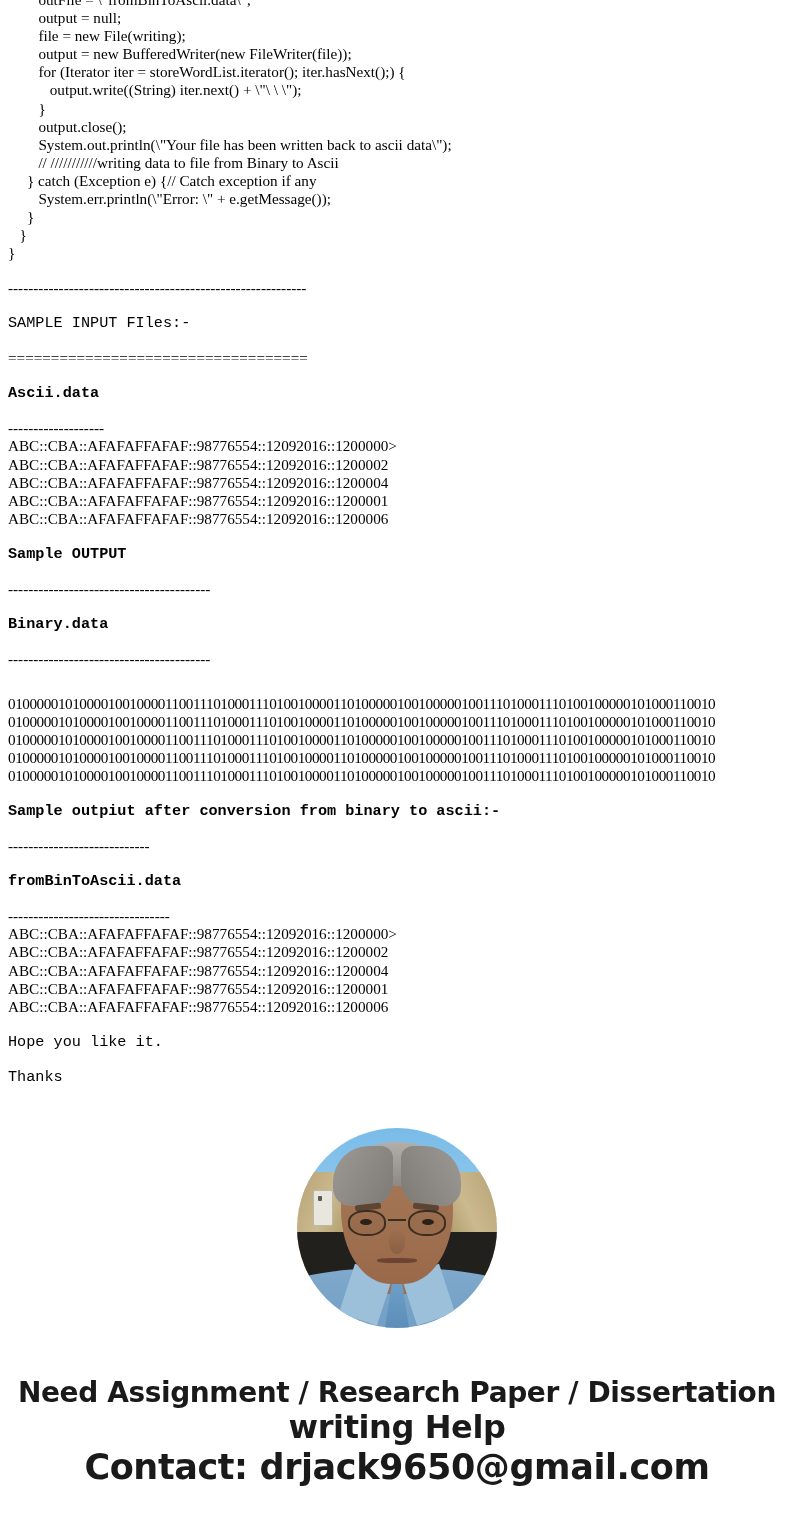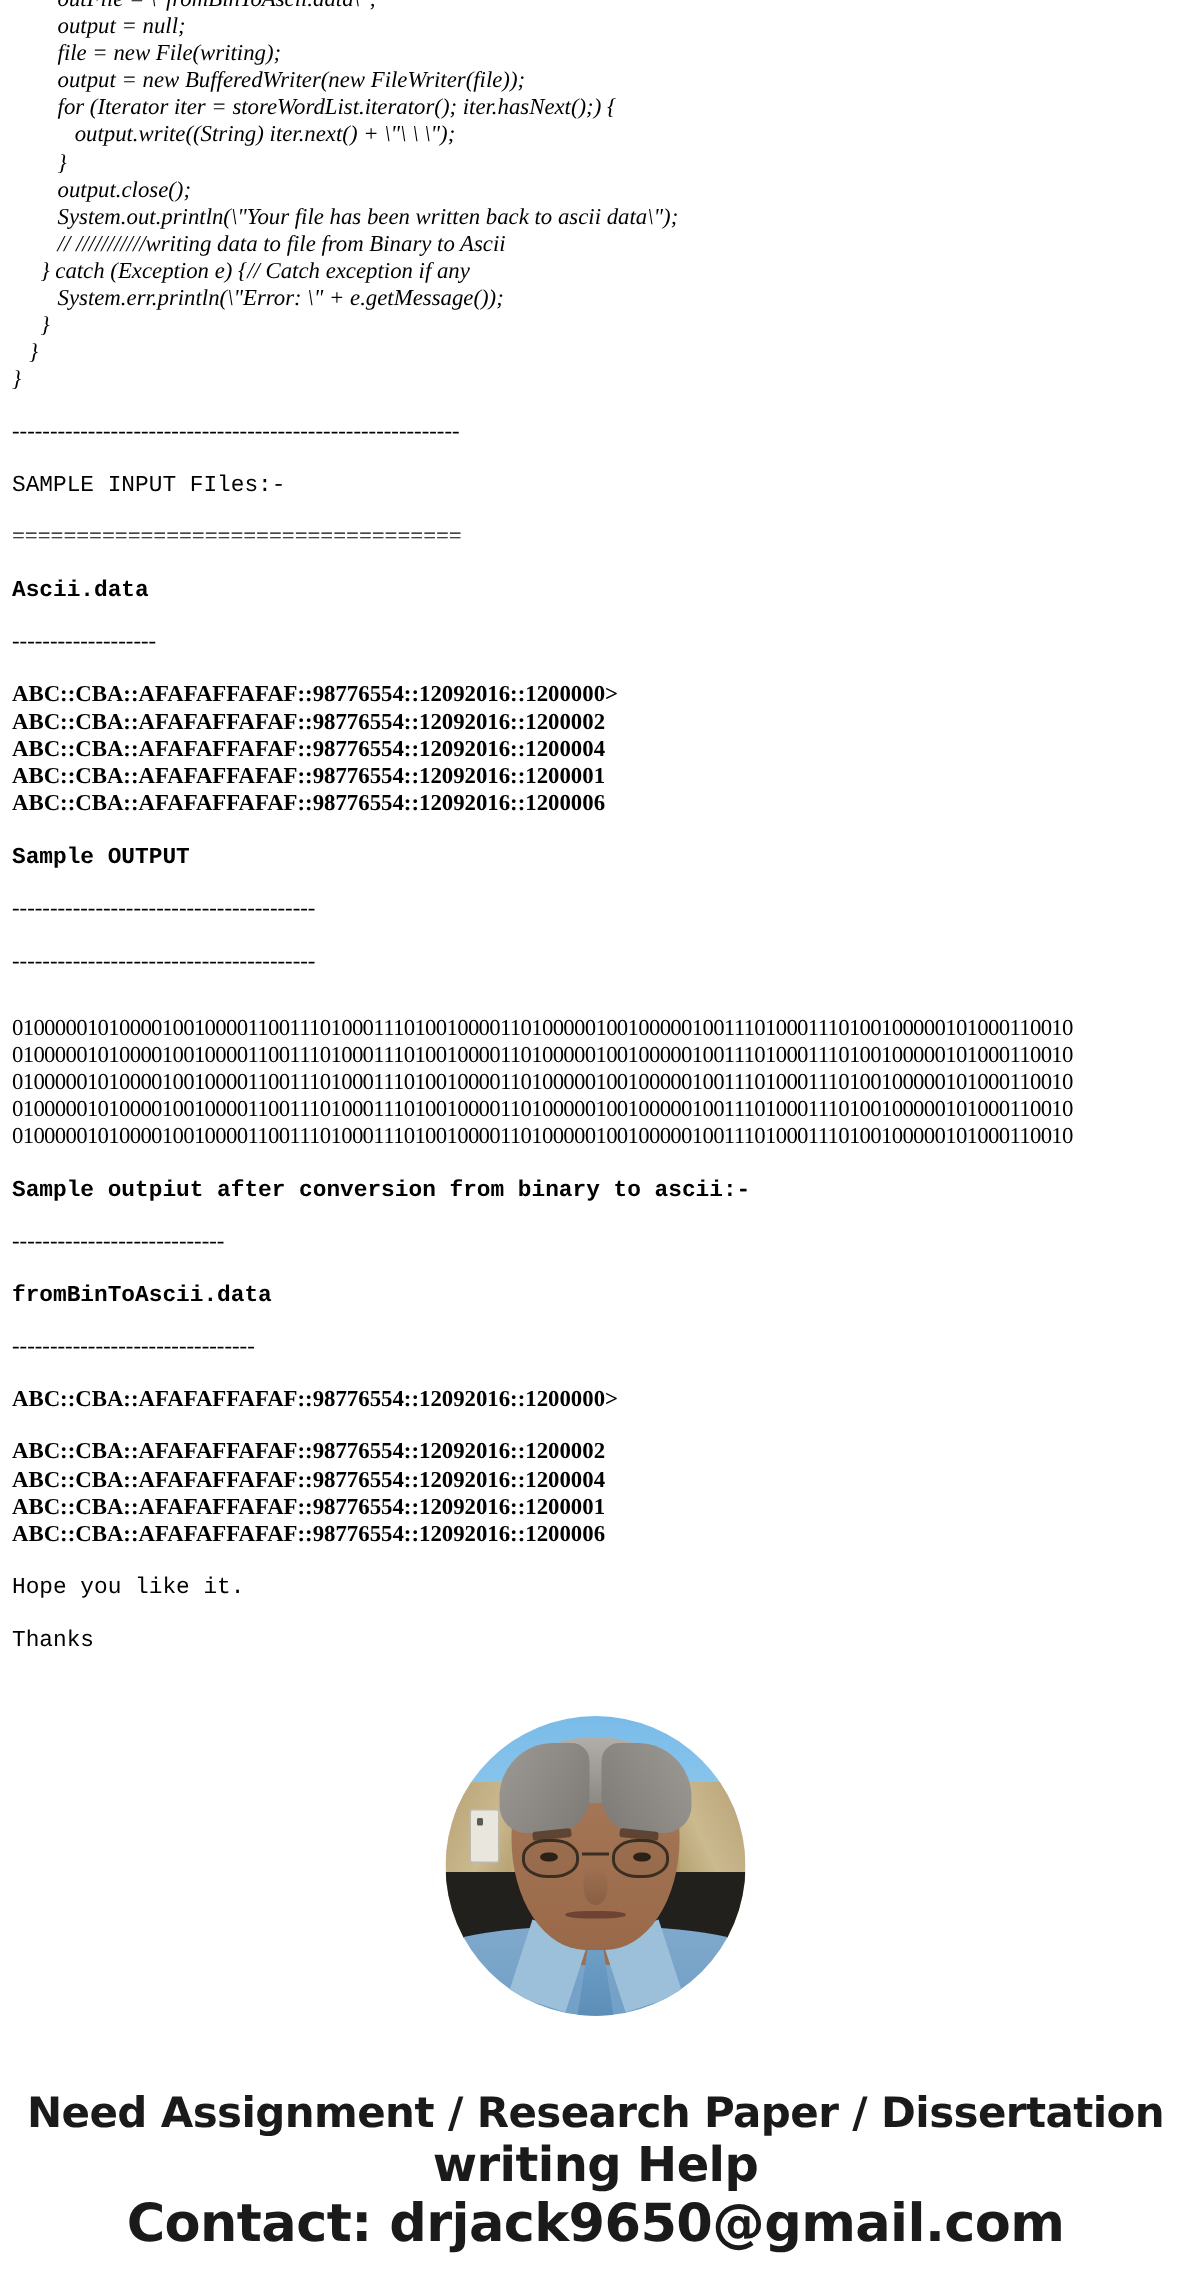--- a/index.html
+++ b/index.html
@@ -26,21 +26,20 @@
   .code-block {
     margin: 0;
     padding: 0;
   }
   .code-line {
     font-family: "Liberation Serif", "DejaVu Serif", serif;
     font-size: 15.2px;
     line-height: 18.1px;
     white-space: pre;
     margin: 0;
-    font-style: italic;
   }
   .code-block .code-line:first-child {
     
     margin-top: -9px;
   }
 
   
   .para {
     font-size: 15.2px;
     line-height: 18px;
@@ -63,22 +62,20 @@
   }
 
   
   .data-line {
     font-size: 15.2px;
     line-height: 18.1px;
     margin: 0;
     white-space: pre;
   }
   .data-group {
-    margin-top: 17px;
-    font-weight: bold;
   }
 
   
   .bin-block {
     margin-top: 27px;
   }
   .bin-line {
     font-size: 15.2px;
     line-height: 18.1px;
     margin: 0;
@@ -322,20 +319,21 @@
     <div class="data-line">ABC::CBA::AFAFAFFAFAF::98776554::12092016::1200002</div>
     <div class="data-line">ABC::CBA::AFAFAFFAFAF::98776554::12092016::1200004</div>
     <div class="data-line">ABC::CBA::AFAFAFFAFAF::98776554::12092016::1200001</div>
     <div class="data-line">ABC::CBA::AFAFAFFAFAF::98776554::12092016::1200006</div>
   </div>
 
   <div class="para spaced bold">Sample OUTPUT</div>
 
   <div class="rule">----------------------------------------</div>
 
+  <div class="para spaced bold">Binary.data</div>
 
   <div class="rule">----------------------------------------</div>
 
   <div class="bin-block">
     <div class="bin-line">0100000101000010010000110011101000111010010000110100000100100000100111010001110100100000101000110010</div>
     <div class="bin-line">0100000101000010010000110011101000111010010000110100000100100000100111010001110100100000101000110010</div>
     <div class="bin-line">0100000101000010010000110011101000111010010000110100000100100000100111010001110100100000101000110010</div>
     <div class="bin-line">0100000101000010010000110011101000111010010000110100000100100000100111010001110100100000101000110010</div>
     <div class="bin-line">0100000101000010010000110011101000111010010000110100000100100000100111010001110100100000101000110010</div>
   </div>

